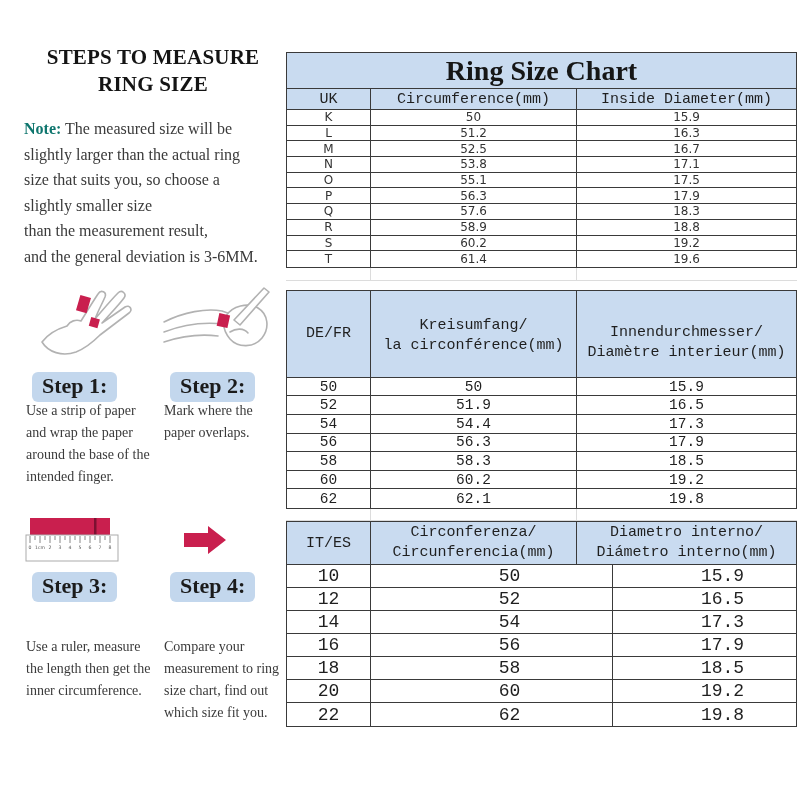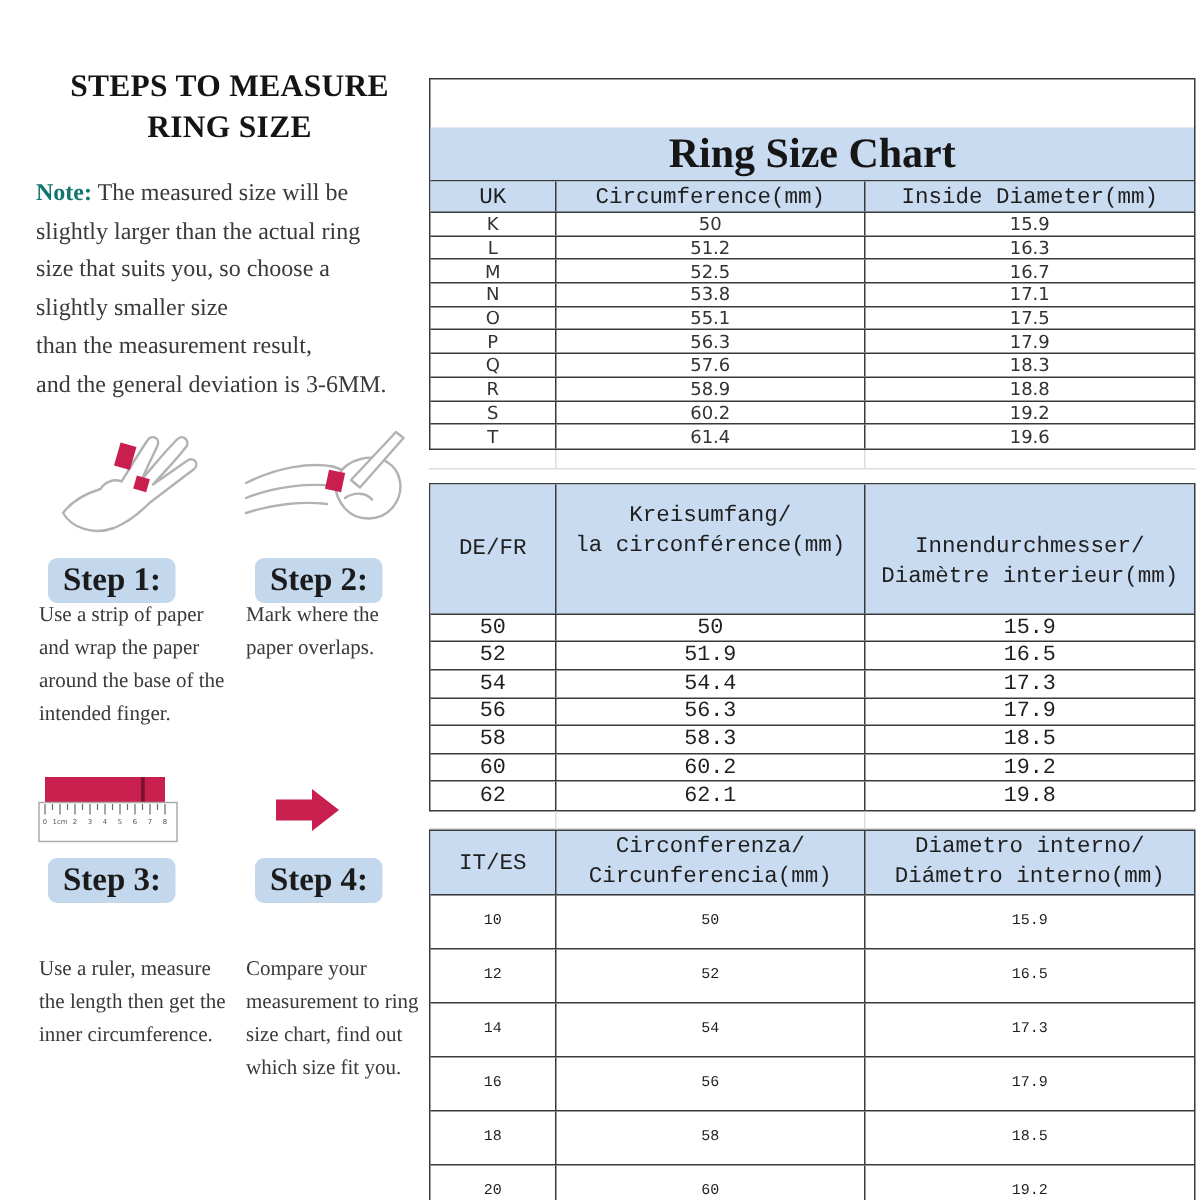--- a/index.html
+++ b/index.html
@@ -34,35 +34,35 @@
   .tick{stroke:#6b6b6b;stroke-width:0.8;}
   .tick-label{font-family:"DejaVu Sans",sans-serif;font-size:4.6px;fill:#555;text-anchor:middle;}
   
   .right{position:absolute;left:286px;top:52px;width:511px;font-family:"Liberation Mono",monospace;color:#1f1f1f;}
   .tbl{border:1.6px solid var(--border);background:#fff;}
   .grid-row{display:grid;grid-template-columns:84px 206px 1fr;}
   .grid-row > div{border-right:1px solid var(--border);display:flex;align-items:center;justify-content:center;}
   .grid-row > div:last-child{border-right:none;}
   .title-row{height:36px;background:var(--blue);display:flex;align-items:center;justify-content:center;
              border-bottom:1.6px solid var(--border);font-family:"Liberation Serif",serif;
-             font-size:28px;font-weight:600;color:#161616;margin-top:32px;}
+             font-size:28px;font-weight:600;color:#161616;}
   .head{background:var(--blue);border-bottom:1.5px solid var(--border);font-size:15px;}
   .uk-head{height:21px;}
   .defr-head{height:87px;}
   .ites-head{height:43px;}
   .head .stack{flex-direction:column;line-height:20px;}
-  .defr-head .up{justify-content:flex-start;padding-top:11px;}
+  .defr-head .up{justify-content:flex-start;padding-top:25px;}
   .defr-head .mid{padding-top:18px;}
   .tbody .trow{display:grid;grid-template-columns:84px 206px 1fr;border-bottom:1px solid var(--border);}
   .tbody .trow:last-child{border-bottom:none;}
   .tbody .trow > div{border-right:1px solid var(--border);display:flex;align-items:center;justify-content:center;}
   .tbody .trow > div:last-child{border-right:none;}
   .uk-body .trow{height:15.7px;font-family:"DejaVu Sans",sans-serif;font-size:12px;color:#333;}
   .defr-body .trow{height:18.6px;font-size:14.5px;}
-  .ites-body .trow{height:36px;font-size:10px;}
+  .ites-body .trow{height:23px;font-size:18px;gap:36px;}
   .ghost{display:grid;grid-template-columns:85px 206px 1fr;height:13px;border-bottom:1px solid #dcdcdc;}
   .ghost > div{border-right:1px solid #dcdcdc;}
   .ghost > div:last-child{border-right:none;}
   .ghost2{height:12px;}
 </style>
 </head>
 <body>
 
 <div class="left">
   <div class="main-title">

